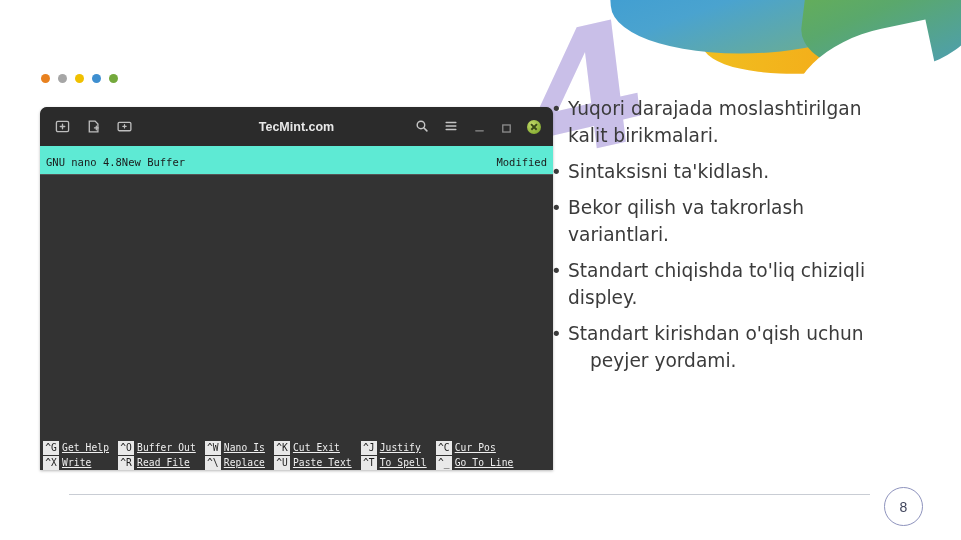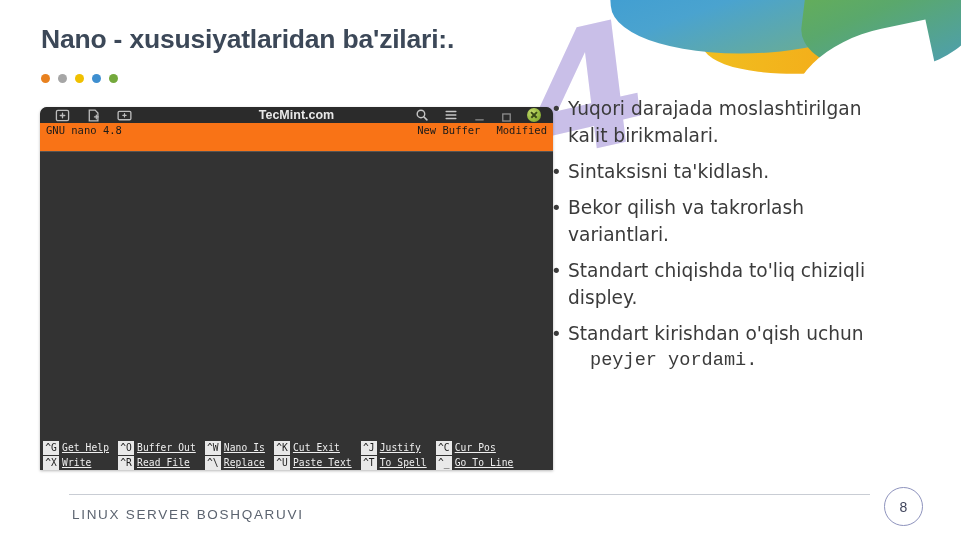--- a/index.html
+++ b/index.html
@@ -113,21 +113,21 @@
     left: 40px; top: 107px;
     width: 513px; height: 363px;
     background: #333333;
     border-radius: 7px 7px 0 0;
     box-shadow: 0 1px 3px rgba(0,0,0,0.28);
     overflow: hidden;
     font-family: "DejaVu Sans Mono", monospace;
   }
   .term-titlebar {
     position: relative;
-    height: 16px;
+    height: 39px;
     background: #2b2b2b;
     border-radius: 7px 7px 0 0;
     display: flex;
     align-items: center;
     padding: 0 9px;
     box-sizing: border-box;
   }
   .tb-left { display: flex; gap: 16px; align-items: center; margin-left: 6px; }
   .tb-right { display: flex; gap: 14px; align-items: center; margin-left: auto; margin-right: 3px; }
   .tb-title {
@@ -157,31 +157,31 @@
     position: absolute;
     left: 3px; top: 6px;
     width: 8px; height: 1.6px;
     background: #3a4a18;
   }
   .win-close::before { transform: rotate(45deg); }
   .win-close::after  { transform: rotate(-45deg); }
 
   .nano-status {
     height: 29px;
-    background: #f97316;
+    background: #5eead4;
     color: #1b1b1b;
     font-size: 10.5px;
     line-height: 15px;
     display: flex;
-    padding: 0 6px;
+    padding: 9px 6px;
     box-sizing: border-box;
     border-bottom: 1px solid #555;
   }
   .ns-l { flex: 0 0 auto; }
-  .ns-c { flex: 1 1 auto; text-align: right; margin-left: 44px; }
+  .ns-c { flex: 1 1 auto; text-align: left; }
   .ns-r { flex: 0 0 auto; margin-left: 16px; }
 
   .nano-body {
     padding: 3px 3px 0 3px;
     color: #f0f0f0;
     font-size: 10.4px;
     line-height: 13.5px;
     white-space: pre-wrap;
     height: 272px;
     box-sizing: border-box;
@@ -229,21 +229,21 @@
     margin-bottom: 9px;
   }
   .bullet-mark {
     flex: 0 0 auto;
     width: 17px;
     color: #3b3b3b;
     font-size: 18px;
     line-height: 27px;
   }
   .bullet-text { flex: 1 1 auto; }
-  .bullet-text .indent2 { display: block; padding-left: 22px; font-family: Liberation Mono, monospace; }
+  .bullet-text .indent2 { display: block; padding-left: 22px; }
 
   
   .footer-rule {
     position: absolute;
     left: 69px; top: 494px;
     width: 801px; height: 1px;
     background: #c9cdd4;
   }
   .footer-text {
     position: absolute;
@@ -276,21 +276,20 @@
     <div class="ribbon ribbon-amber"></div>
     <div class="ribbon ribbon-blue"></div>
     <div class="ribbon ribbon-green"></div>
     <div class="ribbon ribbon-white"></div>
   </div>
 
   <div class="wm wm-gray">4</div>
   <div class="wm wm-dark">4</div>
   <div class="wm wm-lavender">4</div>
 
-  <div class="title">Nano - xususiyatlaridan ba'zilari:.</div>
   <div class="dots">
       <span class="dot" style="background: rgb(232, 129, 31);"></span>
       <span class="dot" style="background: rgb(166, 166, 166);"></span>
       <span class="dot" style="background: rgb(240, 192, 0);"></span>
       <span class="dot" style="background: rgb(62, 143, 208);"></span>
       <span class="dot" style="background: rgb(116, 169, 60);"></span>
     </div>
 
   <div class="term">
 
@@ -432,16 +431,15 @@
         <span class="bullet-mark">•</span>
         <span class="bullet-text">Standart chiqishda to'liq chiziqli<br><span>displey.</span></span>
       </div>
       <div class="bullet">
         <span class="bullet-mark">•</span>
         <span class="bullet-text">Standart kirishdan o'qish uchun<span class="indent2">peyjer yordami.</span></span>
       </div>
     </div>
 
   <div class="footer-rule"></div>
-  <div class="footer-text">LINUX SERVER BOSHQARUVI</div>
   <div class="page-badge">8</div>
 
 </div>
 
 </body></html>

